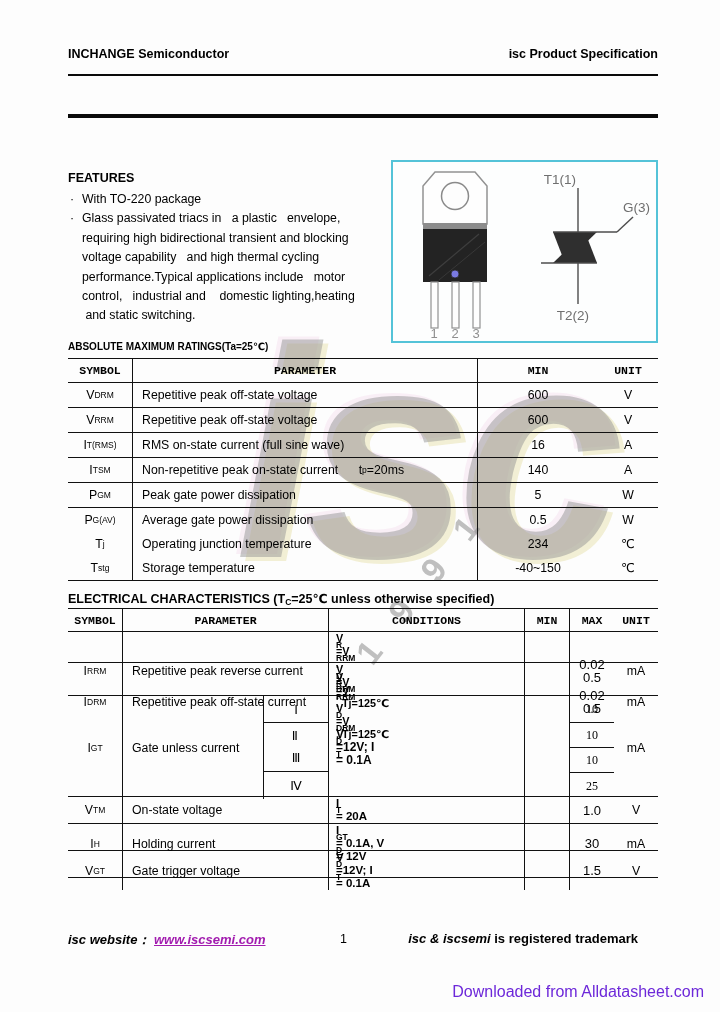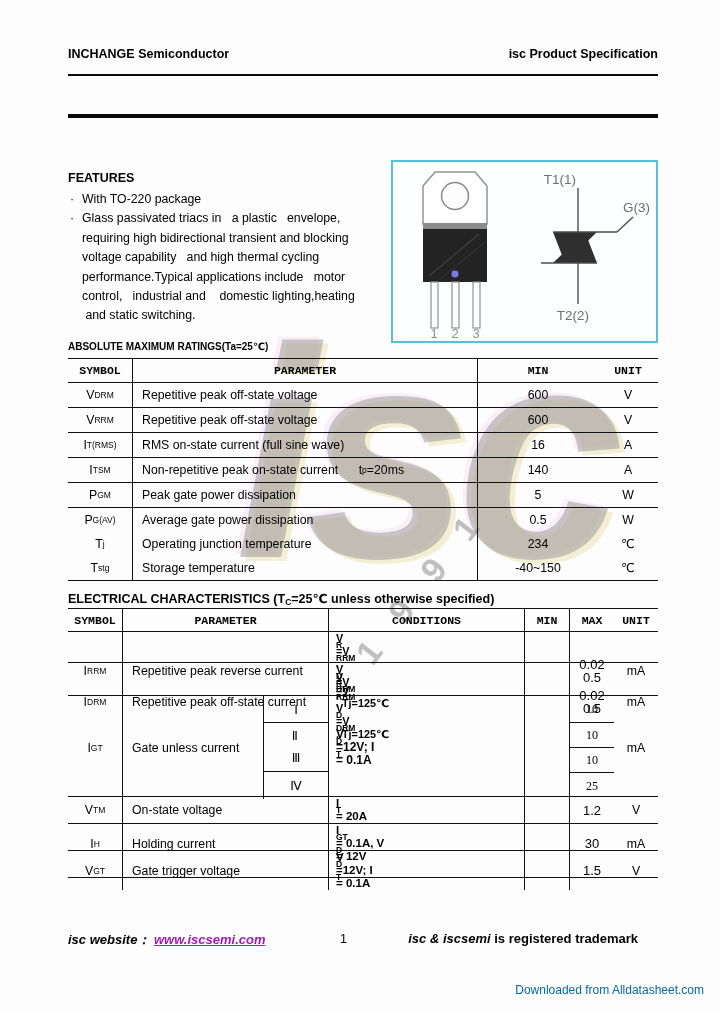--- a/index.html
+++ b/index.html
@@ -64,21 +64,21 @@
   .qcell{display:flex;align-items:center;justify-content:center;font-size:12.5px;}
   .maxstack{display:flex;flex-direction:column;padding:0;}
   .mcell{display:flex;align-items:center;justify-content:center;font-size:12px;font-family:Liberation Serif, serif;}
 
   
   #footer{left:68px;top:931px;width:590px;height:20px;font-size:13px;font-weight:bold;}
   #footer .ital{font-style:italic;}
   #site-link{color:#a21caf;text-decoration:underline;font-style:italic;font-weight:bold;}
   #pageno{position:absolute;left:272px;top:1px;font-weight:normal;font-size:12.5px;}
   #tm{position:absolute;right:20px;top:0;}
-  #dl-note{right:16px;top:983px;font-size:12px;color:#0369a1;}
+  #dl-note{right:16px;top:983px;font-size:16px;color:#6d28d9;}
 </style>
 </head>
 <body>
 
 <div class="page">
 
   <div class="abs" id="wm-logo">isc</div>
   <div class="abs" id="wm-year">1 9 9 1</div>
 
   <div class="abs z" id="hdr">
@@ -230,21 +230,21 @@
           <div class="mcell rule" style="height: 24px;">10</div>
           <div class="mcell" style="height: 26px;">25</div>
         </div>
         <div class="cell">mA</div>
       </div>
       <div class="trow t2 rule" style="height: 26px;">
         <div class="cell b-r">V<sub>TM</sub></div>
         <div class="cell left b-r">On-state voltage</div>
         <div class="cell cond b-r" style="font-size: 11.5px;">I<sub>T</sub>= 20A</div>
         <div class="cell b-r"></div>
-        <div class="cell small">1.2</div>
+        <div class="cell small">1.0</div>
         <div class="cell">V</div>
       </div>
       <div class="trow t2 rule" style="height: 26px;">
         <div class="cell b-r">I<sub>H</sub></div>
         <div class="cell left b-r">Holding current</div>
         <div class="cell cond b-r" style="font-size: 11.5px;">I<sub>GT</sub>= 0.1A, V<sub>D</sub>= 12V</div>
         <div class="cell b-r"></div>
         <div class="cell small">30</div>
         <div class="cell">mA</div>
       </div>

